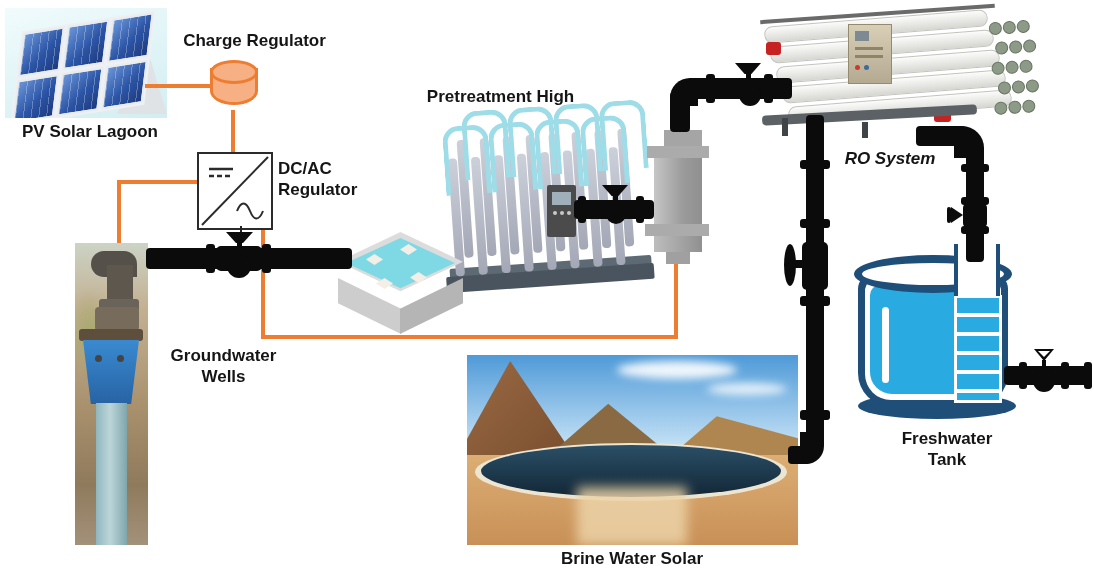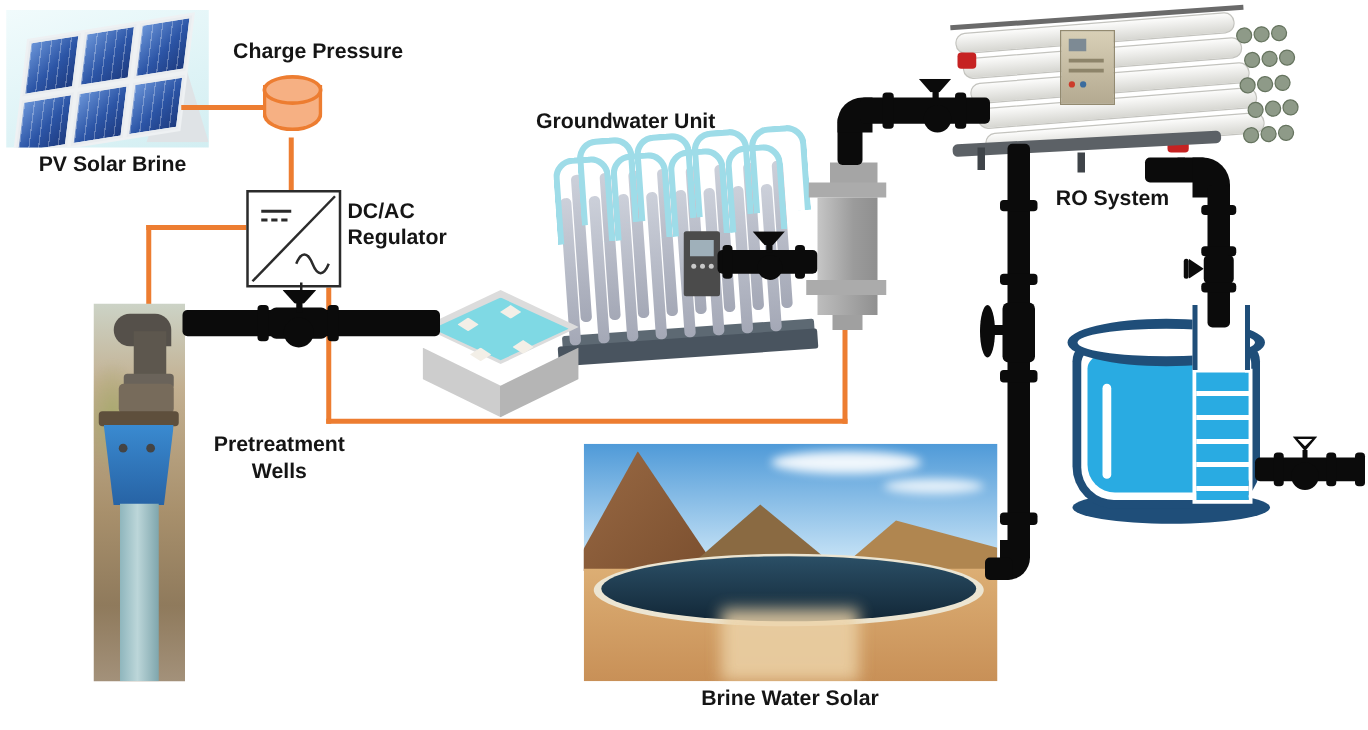--- a/index.html
+++ b/index.html
@@ -32,23 +32,23 @@
                 display:grid;grid-template-columns:1fr 1fr 1fr;grid-template-rows:1fr 1fr;gap:3px;
                 transform:rotate(-9deg) skewX(-16deg);">
       <div class="panel"></div>
       <div class="panel"></div>
       <div class="panel"></div>
       <div class="panel"></div>
       <div class="panel"></div>
       <div class="panel"></div>
     </div>
   </div>
-  <div class="lbl" style="left:10px;top:121px;width:160px;">PV Solar Brine</div>
-
-  <div class="lbl" style="left:172px;top:30px;width:165px;">Charge Pressure</div>
+  <div class="lbl" style="left:10px;top:121px;width:160px;">PV Solar Lagoon</div>
+
+  <div class="lbl" style="left:172px;top:30px;width:165px;">Charge Regulator</div>
   <div class="abs" style="left:210px;top:60px;width:48px;height:52px;">
     <div class="abs" style="left:0;top:8px;width:42px;height:34px;background:#F6B083;border-left:3px solid #ED7D31;border-right:3px solid #ED7D31;border-bottom:3px solid #ED7D31;border-radius:0 0 50% 50%/0 0 14px 14px;"></div>
     <div class="abs" style="left:0;top:0;width:42px;height:18px;background:#F6B083;border:3px solid #ED7D31;border-radius:50%;"></div>
   </div>
 
   <div class="wire" style="left:145px;top:84px;width:67px;height:4px;"></div>
   <div class="wire" style="left:231px;top:110px;width:4px;height:44px;"></div>
   <div class="wire" style="left:117px;top:180px;width:82px;height:4px;"></div>
   <div class="wire" style="left:117px;top:180px;width:4px;height:66px;"></div>
   <div class="wire" style="left:261px;top:226px;width:4px;height:113px;"></div>
@@ -72,23 +72,23 @@
     <div class="abs" style="left:16px;top:8px;width:46px;height:26px;background:#55504a;border-radius:13px 13px 0 13px;"></div>
     <div class="abs" style="left:32px;top:22px;width:26px;height:42px;background:#5d574e;"></div>
     <div class="abs" style="left:24px;top:56px;width:40px;height:12px;background:#6a635a;border-radius:3px;"></div>
     <div class="abs" style="left:20px;top:64px;width:44px;height:24px;background:#776b5b;border-radius:4px;"></div>
     <div class="abs" style="left:4px;top:86px;width:64px;height:12px;background:#5e4f3c;border-radius:3px;"></div>
     <div class="abs" style="left:8px;top:97px;width:56px;height:64px;background:linear-gradient(180deg,#3a8ad0,#2763a5);clip-path:polygon(0 0,100% 0,86% 100%,14% 100%);"></div>
     <div class="abs" style="left:20px;top:112px;width:7px;height:7px;background:#444;border-radius:50%;"></div>
     <div class="abs" style="left:42px;top:112px;width:7px;height:7px;background:#444;border-radius:50%;"></div>
     <div class="abs" style="left:21px;top:160px;width:31px;height:142px;background:linear-gradient(90deg,#8fb6bd,#bcd6d9 45%,#7fa6ad);"></div>
   </div>
-  <div class="lbl" style="left:156px;top:345px;width:135px;">Pretreatment Wells</div>
-
-  <div class="lbl" style="left:408px;top:86px;width:185px;">Groundwater Unit</div>
+  <div class="lbl" style="left:156px;top:345px;width:135px;">Groundwater Wells</div>
+
+  <div class="lbl" style="left:408px;top:86px;width:185px;">Pretreatment High</div>
 
   <div class="abs" style="left:442px;top:120px;width:212px;height:190px;transform:rotate(-4deg);">
     <div class="abs" style="left:4px;top:142px;width:202px;height:10px;background:#5d6973;border-radius:2px;"></div>
     <div class="abs" style="left:0;top:150px;width:208px;height:16px;background:#49545f;border-radius:2px;"></div>
 
   <span class="pt-tube" style="left: 10px; top: 32px;"></span>
       <span class="pt-tube" style="left: 33px; top: 32px;"></span>
       <span class="pt-tube" style="left: 56px; top: 32px;"></span>
       <span class="pt-tube" style="left: 79px; top: 32px;"></span>
       <span class="pt-tube" style="left: 102px; top: 32px;"></span>
@@ -165,21 +165,21 @@
       <div class="abs" style="left:6px;top:40px;width:5px;height:5px;background:#cc3b2a;border-radius:50%;"></div>
       <div class="abs" style="left:15px;top:40px;width:5px;height:5px;background:#3b6c9e;border-radius:50%;"></div>
     </div>
     <div class="abs" style="left:14px;top:40px;width:15px;height:13px;background:#c62222;border-radius:3px;"></div>
     <div class="abs" style="left:182px;top:106px;width:17px;height:14px;background:#c62222;border-radius:3px;"></div>
     <div class="abs" style="left:10px;top:108px;width:215px;height:10px;background:#5c6166;transform:rotate(-3deg);border-radius:4px;"></div>
     <div class="abs" style="left:30px;top:116px;width:6px;height:18px;background:#3f4449;"></div>
     <div class="abs" style="left:110px;top:120px;width:6px;height:16px;background:#3f4449;"></div>
     <div class="abs" style="left:190px;top:124px;width:6px;height:14px;background:#3f4449;"></div>
   </div>
-  <div class="lbl" style="left:830px;top:148px;width:120px;">RO System</div>
+  <div class="lbl" style="left:830px;top:148px;width:120px;font-style:italic;">RO System</div>
 
   <div class="abs" style="left:467px;top:355px;width:331px;height:190px;overflow:hidden;">
     <div class="abs" style="left:0;top:0;width:331px;height:100px;background:linear-gradient(180deg,#4f9ad8,#cfe8f8);"></div>
     <div class="abs" style="left:150px;top:6px;width:120px;height:18px;background:#fff;border-radius:50%;filter:blur(4px);opacity:.9;"></div>
     <div class="abs" style="left:240px;top:28px;width:80px;height:12px;background:#fff;border-radius:50%;filter:blur(4px);opacity:.8;"></div>
     <div class="abs" style="left:-10px;top:6px;width:190px;height:96px;background:linear-gradient(135deg,#9a6a44,#6f4527);clip-path:polygon(0 100%,28% 0,62% 100%);"></div>
     <div class="abs" style="left:80px;top:44px;width:180px;height:58px;background:#8a6a42;clip-path:polygon(0 100%,34% 8%,70% 100%);"></div>
     <div class="abs" style="left:200px;top:52px;width:131px;height:52px;background:#b08650;clip-path:polygon(0 100%,38% 18%,100% 60%,100% 100%);"></div>
     <div class="abs" style="left:0;top:100px;width:331px;height:90px;background:linear-gradient(180deg,#dcae74,#c89057);"></div>
     <div class="abs" style="left:8px;top:88px;width:312px;height:58px;background:#ece5d2;border-radius:50%;"></div>
@@ -191,20 +191,21 @@
   <div class="abs" style="left:850px;top:255px;width:170px;height:170px;">
     <div class="abs" style="left:8px;top:138px;width:158px;height:26px;background:#1F4E79;border-radius:50%;"></div>
     <div class="abs" style="left:8px;top:18px;width:150px;height:134px;background:#1F4E79;border-radius:16px 16px 34px 34px;"></div>
     <div class="abs" style="left:15px;top:24px;width:136px;height:121px;background:#ffffff;border-radius:12px 12px 26px 26px;"></div>
     <div class="abs" style="left:20px;top:30px;width:126px;height:109px;background:#29ABE2;border-radius:10px 10px 22px 22px;"></div>
     <div class="abs" style="left:4px;top:0;width:142px;height:22px;border:8px solid #1F4E79;background:#ffffff;border-radius:50%;"></div>
     <div class="abs" style="left:32px;top:52px;width:7px;height:76px;background:#ffffff;border-radius:4px;"></div>
     <div class="abs" style="left:104px;top:40px;width:42px;height:102px;border:3px solid #ffffff;background:repeating-linear-gradient(180deg,#29ABE2 0 15px,#ffffff 15px 19px);"></div>
     <div class="abs" style="left:104px;top:-11px;width:38px;height:52px;background:#ffffff;border-left:4px solid #1F4E79;border-right:4px solid #1F4E79;"></div>
   </div>
+  <div class="lbl" style="left:888px;top:428px;width:118px;">Freshwater Tank</div>
 
   <div class="pipe" style="left:146px;top:248px;width:206px;height:21px;"></div>
   <div class="flange" style="left:206px;top:244px;width:9px;height:29px;"></div>
   <div class="flange" style="left:262px;top:244px;width:9px;height:29px;"></div>
   <div class="abs" style="left:216px;top:246px;width:46px;height:25px;background:#0b0b0b;border-radius:5px;"></div>
   <div class="vbulge" style="left:227px;top:254px;width:24px;height:24px;"></div>
   <div class="vstem" style="left:237px;top:242px;width:5px;height:8px;"></div>
   <div class="vtrap" style="left:226px;top:232px;width:27px;height:11px;"></div>
 
   <div class="pipe" style="left:574px;top:200px;width:80px;height:19px;"></div>

